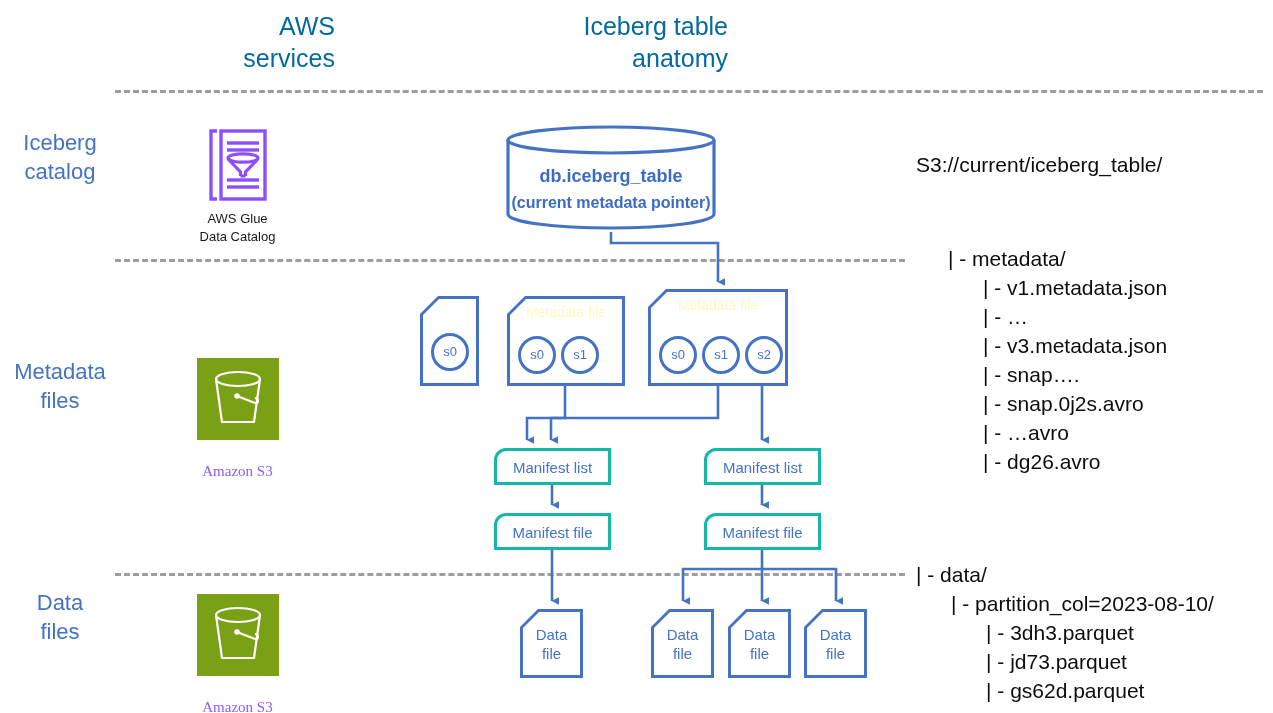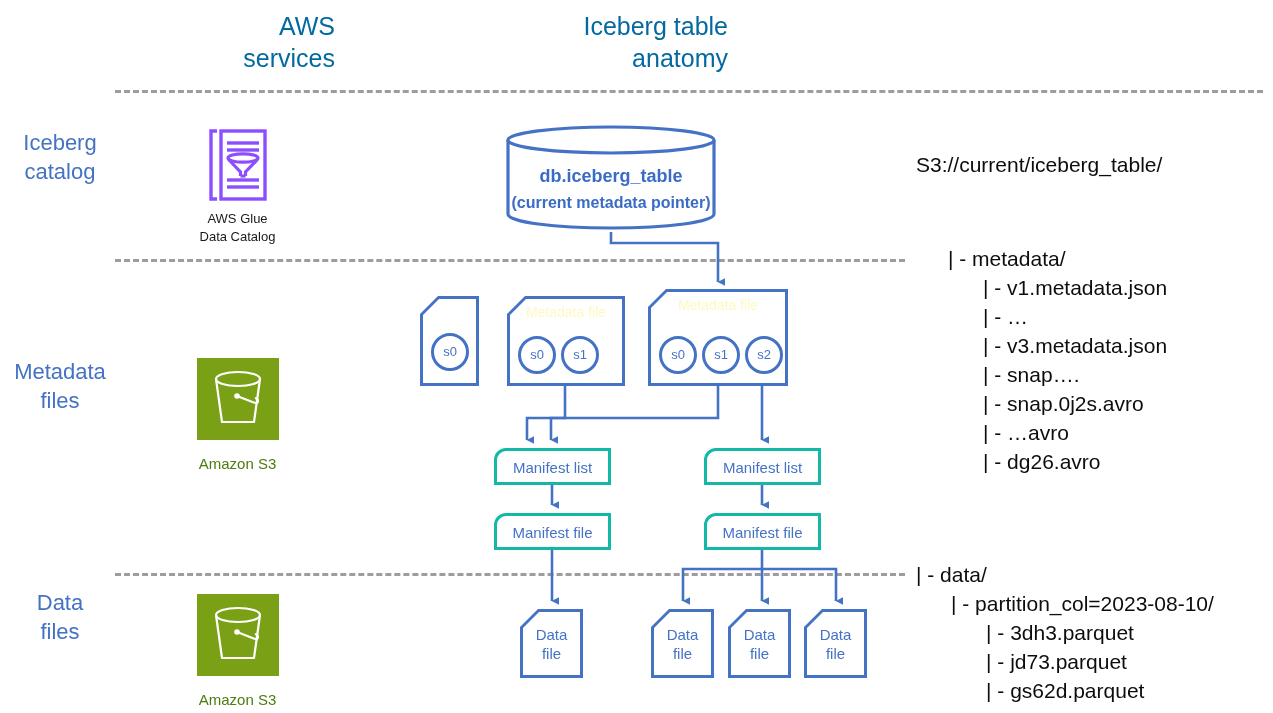--- a/index.html
+++ b/index.html
@@ -28,21 +28,21 @@
     position:absolute;height:0;border-top:3px dashed #9d9d9d;
   }
 
   
   .glue-wrap{position:absolute;text-align:center;}
   .glue-cap{font-size:13px;line-height:18px;color:#1a1a1a;white-space:pre-line;margin-top:4px;}
 
   
   .s3-wrap{position:absolute;text-align:center;}
   .s3-sq{width:82px;height:82px;background:#7AA116;margin:0 auto;}
-  .s3-cap{font-size:15px;line-height:18px;color:#4d7c0f;margin-top:15px;}
+  .s3-cap{font-size:15px;line-height:18px;color:#8b5cf6;margin-top:22px;font-family:Liberation Serif, serif;}
 
   
   .cyl{position:absolute;}
   .cyl-txt{
     position:absolute;left:0;right:0;text-align:center;color:#3B6CC4;
     font-weight:bold;pointer-events:none;
   }
   .cyl-t1{font-size:18px;}
   .cyl-t2{font-size:16px;}
 

